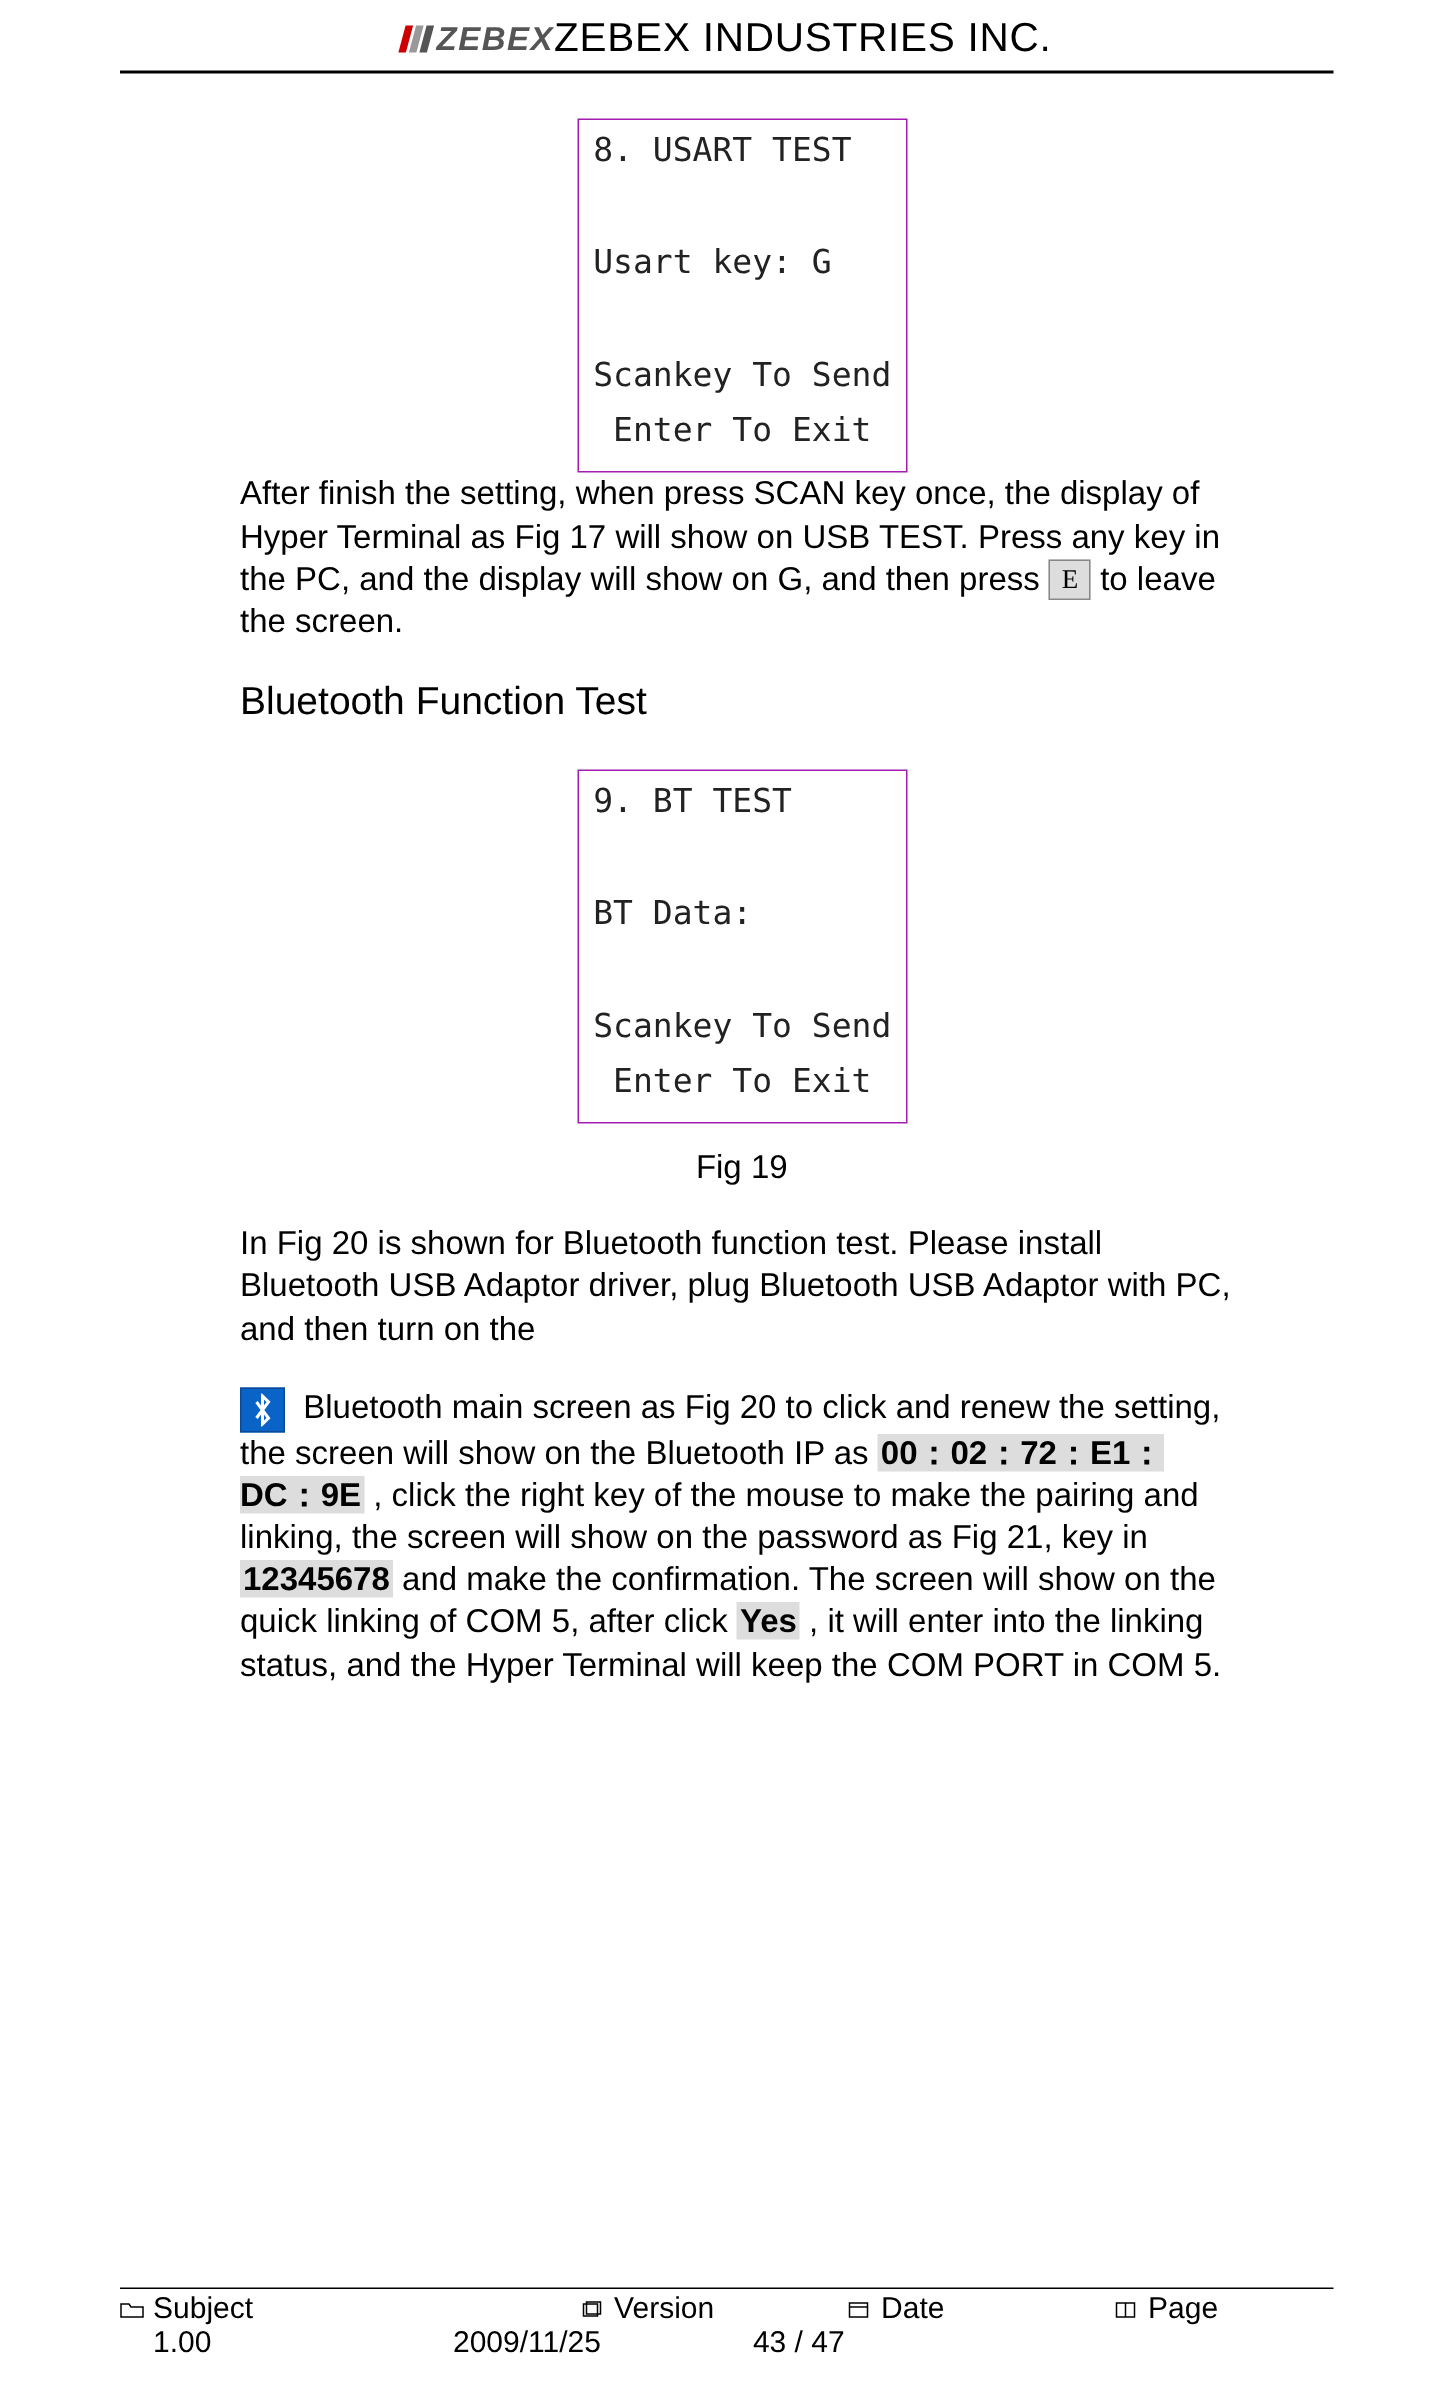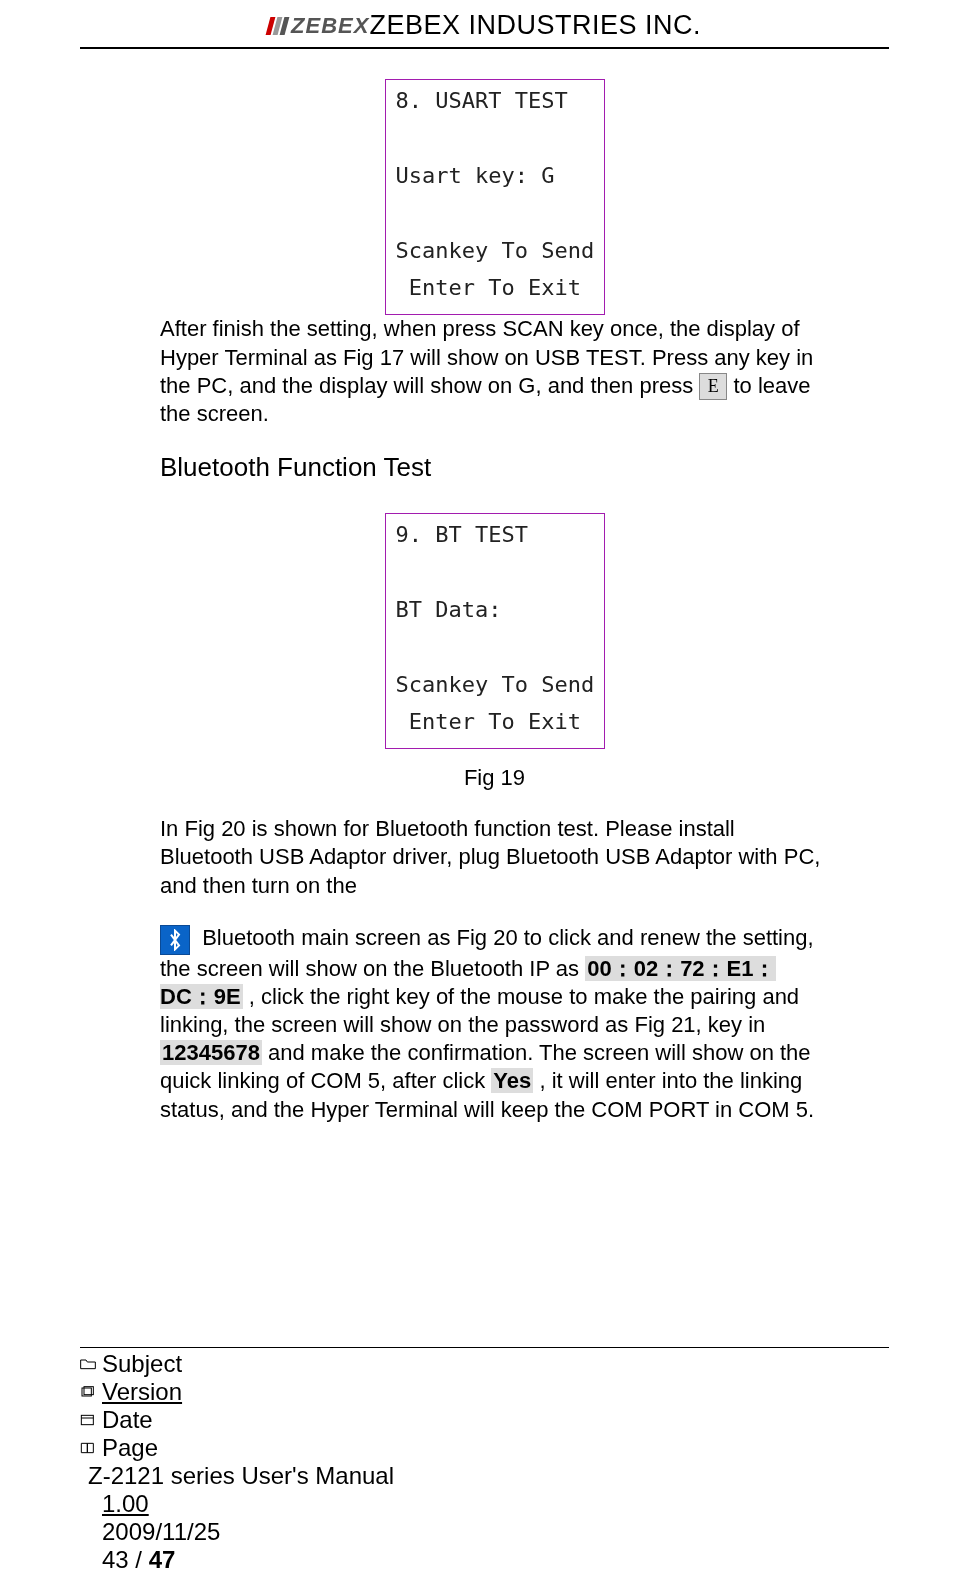--- a/index.html
+++ b/index.html
@@ -124,35 +124,34 @@
     left: 80px;
     right: 80px;
     bottom: 22px;
   }
   .footer-divider {
     border-top: 1px solid #000;
     margin-bottom: 2px;
   }
   .footer-row {
     display: flex;
-    font-size: 24px;
-    flex-direction: column;
+    font-size: 20px;
   }
   .footer-col { display: flex; align-items: center; gap: 6px; }
   .fc-subject { flex: 0 0 38%; }
-  .fc-version { flex: 0 0 22%; text-decoration: underline; }
+  .fc-version { flex: 0 0 22%; }
   .fc-date { flex: 0 0 22%; }
   .fc-page { flex: 0 0 18%; }
   .footer-row.labels svg { width: 16px; height: 14px; }
   .footer-row.values .footer-col { display:block; }
   .values .fc-subject  { padding-left: 8px; }
   .values .fc-version  { padding-left: 22px; }
   .values .fc-date     { padding-left: 22px; }
   .values .fc-page     { padding-left: 22px; }
-  .page-total { font-weight: bold; }
+  .page-total { font-weight: normal; }
 </style>
 </head>
 <body>
 
 <div class="page">
 
   <div class="header">
     <div class="logo">
       <span class="logo-bars">
         <span class="logo-bar b1"></span>
@@ -236,21 +235,20 @@
         <span>Date</span>
       </div>
       <div class="footer-col fc-page">
         <svg viewBox="0 0 24 18" fill="none" stroke="#000" stroke-width="1.5">
             <path d="M2 2h9v14H2zM11 2h9v14h-9z"></path>
           </svg>
         <span>Page</span>
       </div>
     </div>
     <div class="footer-row values">
-      <div class="footer-col fc-subject">Z-2121 series User's Manual</div>
       <div class="footer-col fc-version">1.00</div>
       <div class="footer-col fc-date">2009/11/25</div>
       <div class="footer-col fc-page">
         <span>43</span><span> / </span><span class="page-total">47</span>
       </div>
     </div>
   </div>
 
 </div>
 

